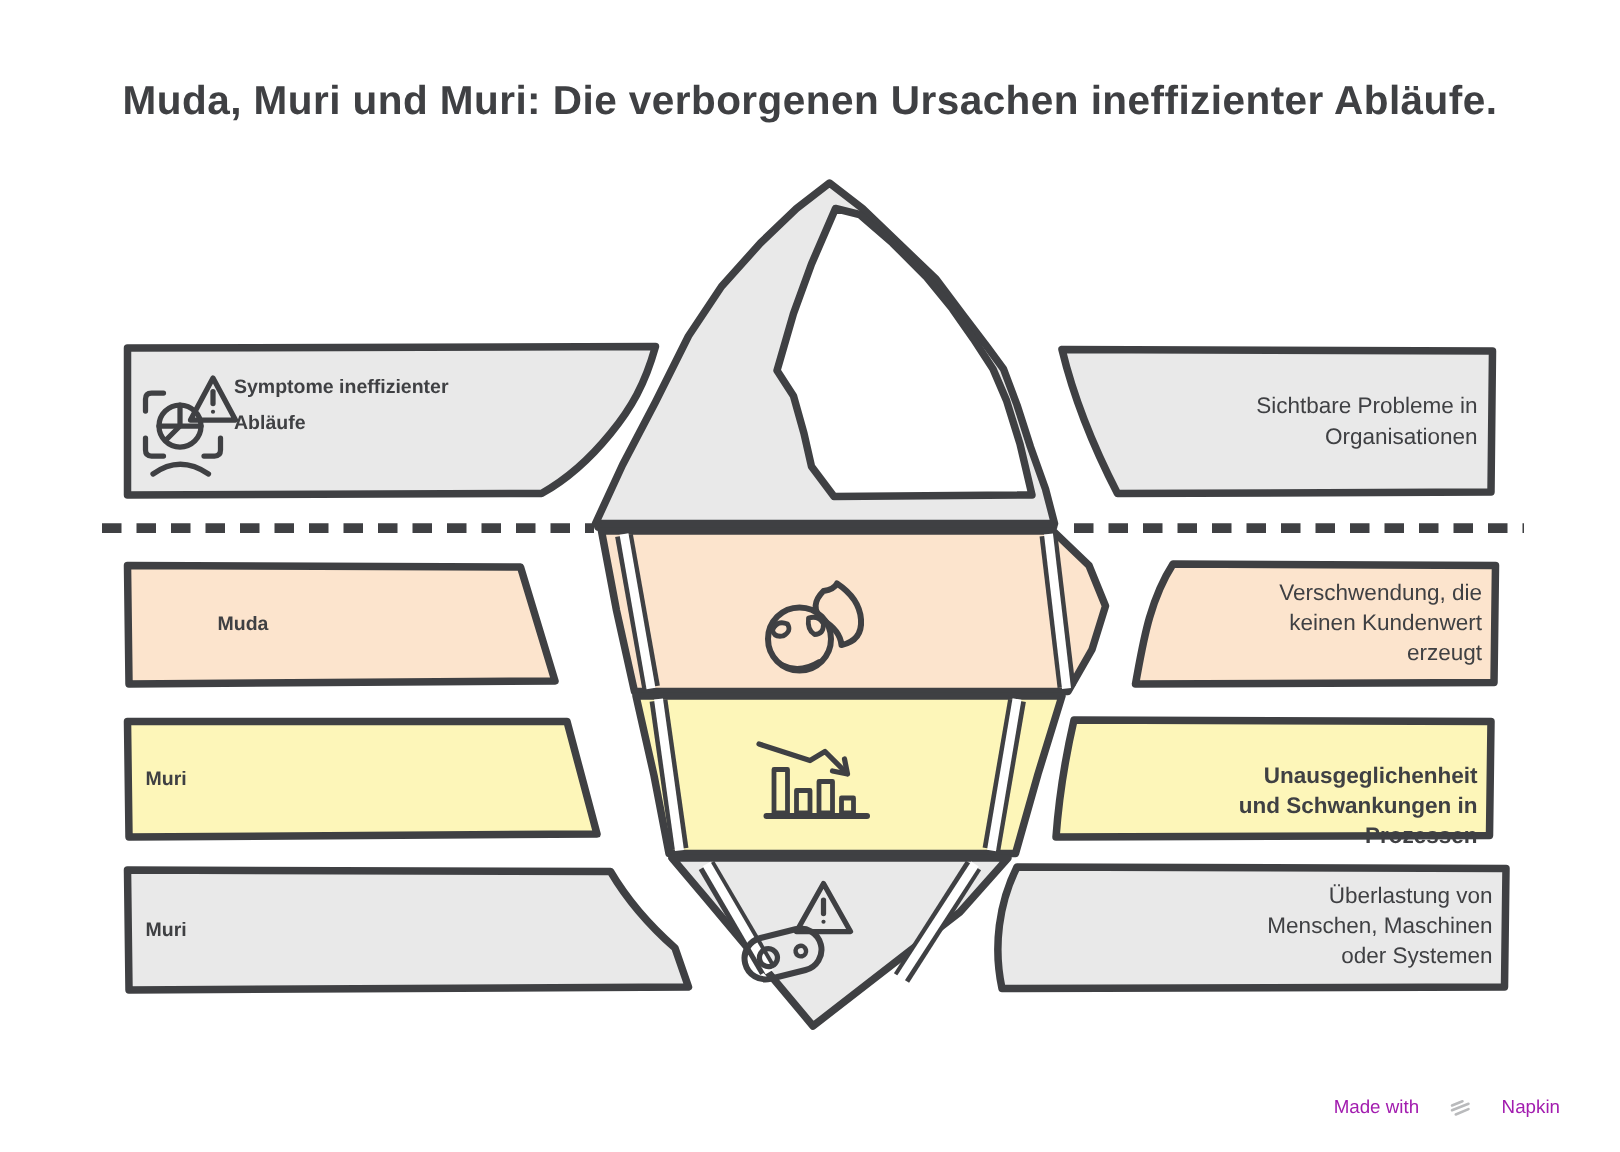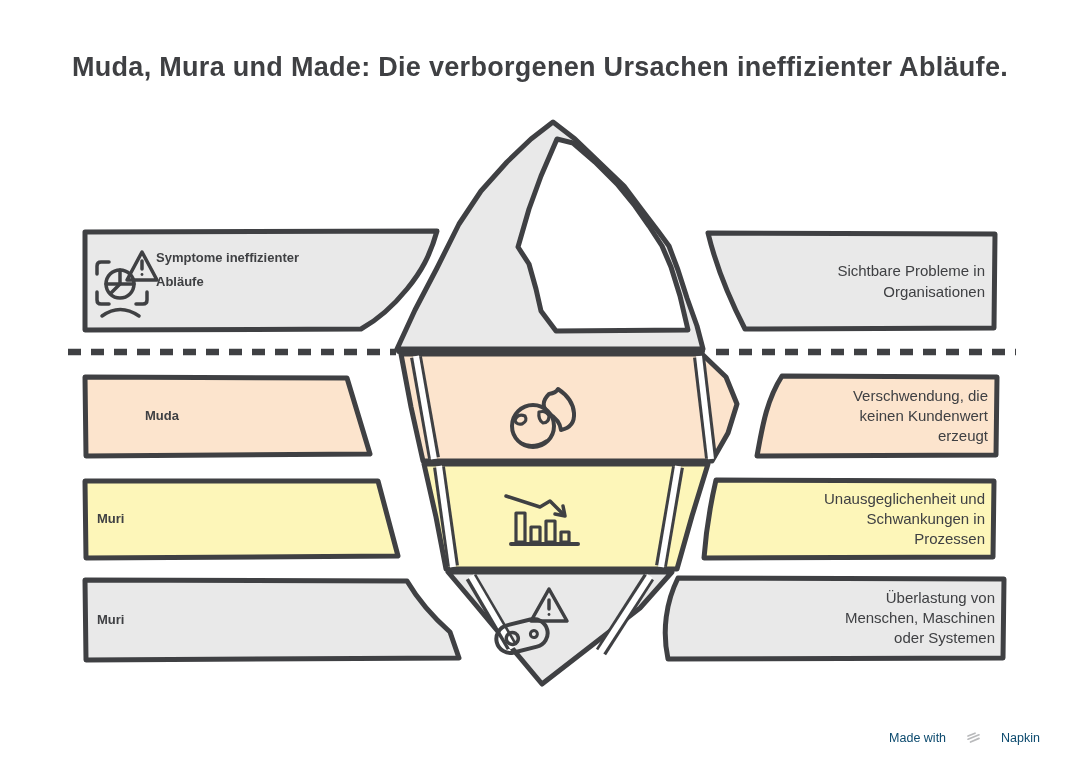--- a/index.html
+++ b/index.html
@@ -13,34 +13,34 @@
   }
   .art{position:absolute;top:0;left:0;width:1080px;height:768px;}
   .lbl{position:absolute;line-height:24px;font-size:13px;font-weight:bold;color:#3f4043;}
   .desc{position:absolute;font-size:15px;line-height:20px;color:#3f4043;text-align:right;font-weight:500;}
   .symptome-label{top:246px;left:156px;width:160px;}
   .muda-label{top:404px;left:97px;margin-left:48px;}
   .mura-label{top:507px;left:97px;}
   .muri-label{top:608px;left:97px;}
   .symptome-desc{top:260px;right:95px;width:180px;line-height:21px;}
   .muda-desc{top:386px;right:92px;width:155px;}
-  .mura-desc{top:489px;right:95px;width:165px;}
+  .mura-desc{top:508px;right:95px;width:165px;font-weight:bold;}
   .muri-desc{top:588px;right:85px;width:165px;}
   .footer{
-    position:absolute;top:731px;right:40px;display:flex;align-items:flex-start;gap:20px;
-    font-size:12.5px;color:#0c4a6e;text-decoration:none;
+    position:absolute;top:731px;right:40px;display:flex;align-items:flex-end;gap:20px;
+    font-size:12.5px;color:#a21caf;text-decoration:none;
   }
   .footer svg{display:block;}
 </style>
 </head>
 <body>
 
 <div class="stage">
 
-  <h1 class="title">Muda, Mura und Made: Die verborgenen Ursachen ineffizienter Abläufe.</h1>
+  <h1 class="title">Muda, Muri und Muri: Die verborgenen Ursachen ineffizienter Abläufe.</h1>
 
   <svg class="art" viewBox="0 0 1080 768">
     <g stroke="#3f4043" stroke-width="5" stroke-linejoin="round" stroke-linecap="round">
 
       <g stroke-width="6.5" stroke-linecap="butt">
         <line x1="68" y1="352" x2="396" y2="352" stroke-dasharray="13 10"></line>
         <line x1="716" y1="352" x2="1016" y2="352" stroke-dasharray="13 10"></line>
       </g>
 
       <g>

